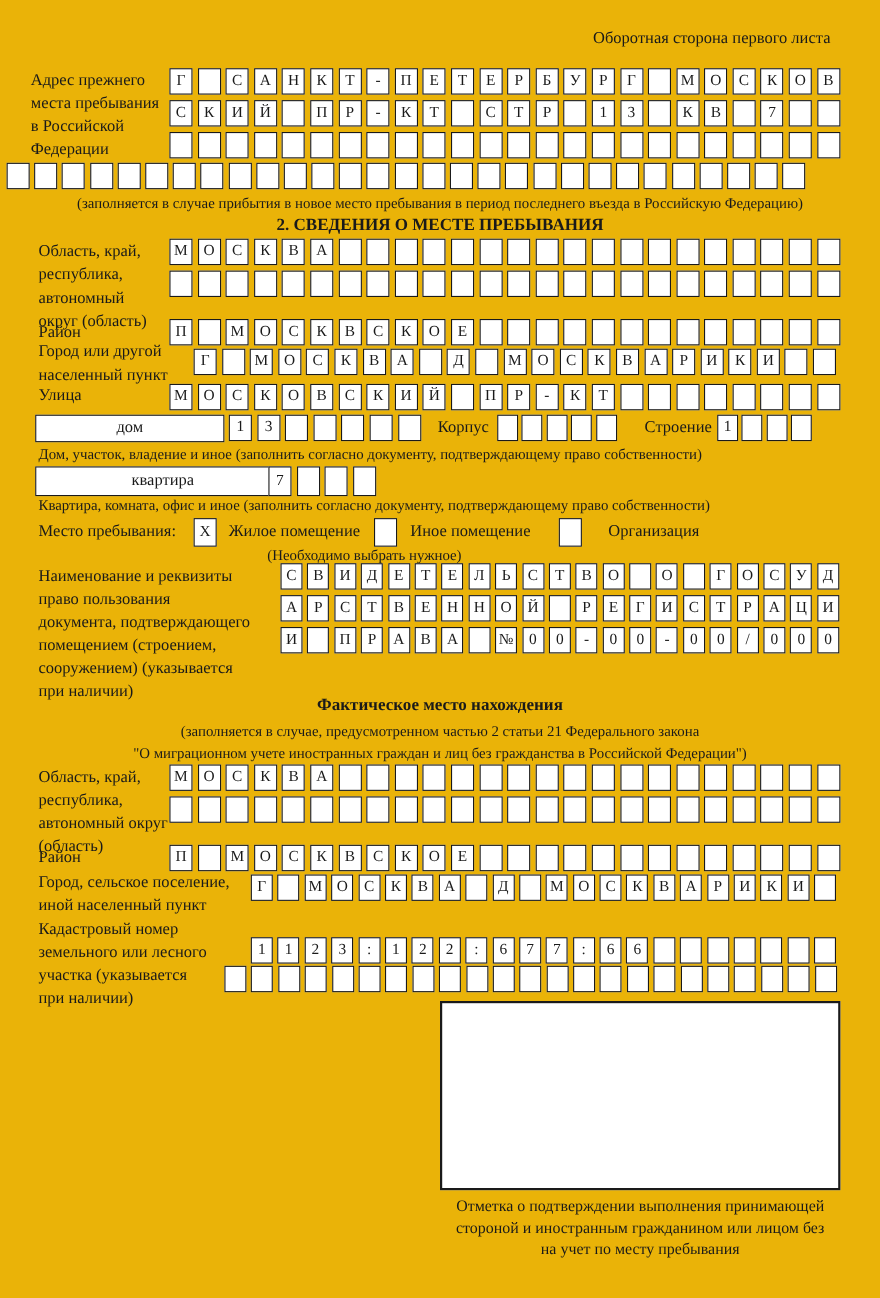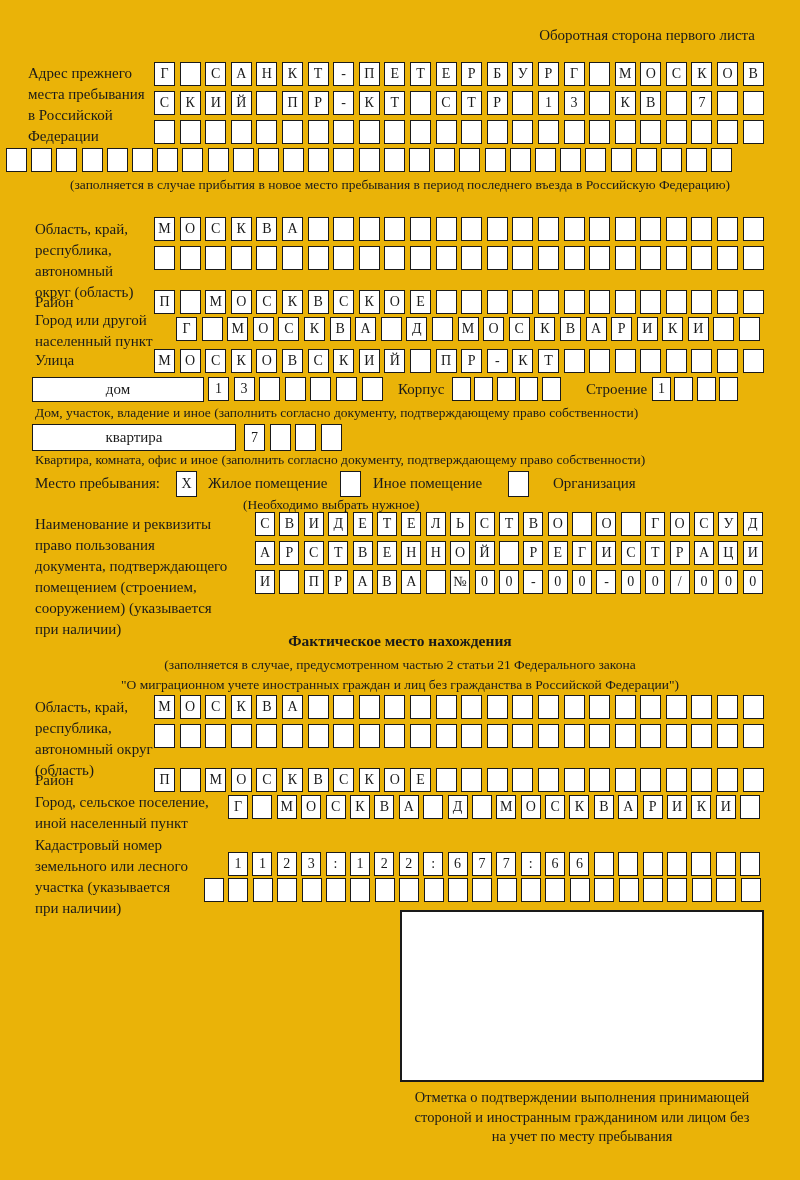--- a/index.html
+++ b/index.html
@@ -151,20 +151,21 @@
       <span class="cell"></span>
       <span class="cell"></span>
       <span class="cell"></span>
       <span class="cell"></span>
       <span class="cell"></span>
       <span class="cell"></span>
       <span class="cell"></span>
     </div>
   <div class="abs caption center" style="top:177px;">(заполняется в случае прибытия в новое место пребывания в период последнего въезда в Российскую Федерацию)</div>
 
+  <div class="abs title center" style="top:196px;">2. СВЕДЕНИЯ О МЕСТЕ ПРЕБЫВАНИЯ</div>
 
   <div class="abs label" style="left:35px; top:219px;">
       <div>Область, край,</div>
       <div>республика,</div>
       <div>автономный</div>
       <div>округ (область)</div>
     </div>
   <div class="abs cells" style="left:154px; top:217px;">
       <span class="cell">М</span>
       <span class="cell">О</span>
@@ -324,21 +325,21 @@
     </div>
   <div class="abs label" style="left:586px; top:379px;">Строение</div>
   <div class="abs cells" style="left:652px; top:377px; --cw:19px; --gap:3.4px;">
       <span class="cell">1</span>
       <span class="cell"></span>
       <span class="cell"></span>
       <span class="cell"></span>
     </div>
   <div class="abs caption" style="left:35px; top:405px;">Дом, участок, владение и иное (заполнить согласно документу, подтверждающему право собственности)</div>
 
-  <div class="abs widebox" style="left:32px; top:424px; width:204px; height:27px;">квартира</div>
+  <div class="abs widebox" style="left:32px; top:424px; width:232px; height:27px;">квартира</div>
   <div class="abs cells" style="left:244px; top:424px; --ch:27px;">
       <span class="cell">7</span>
       <span class="cell"></span>
       <span class="cell"></span>
       <span class="cell"></span>
     </div>
   <div class="abs caption" style="left:35px; top:452px;">Квартира, комната, офис и иное (заполнить согласно документу, подтверждающему право собственности)</div>
 
   <div class="abs label" style="left:35px; top:473px;">Место пребывания:</div>
   <span class="abs cell" style="left:176px; top:471px; --ch:26px;">X</span>

